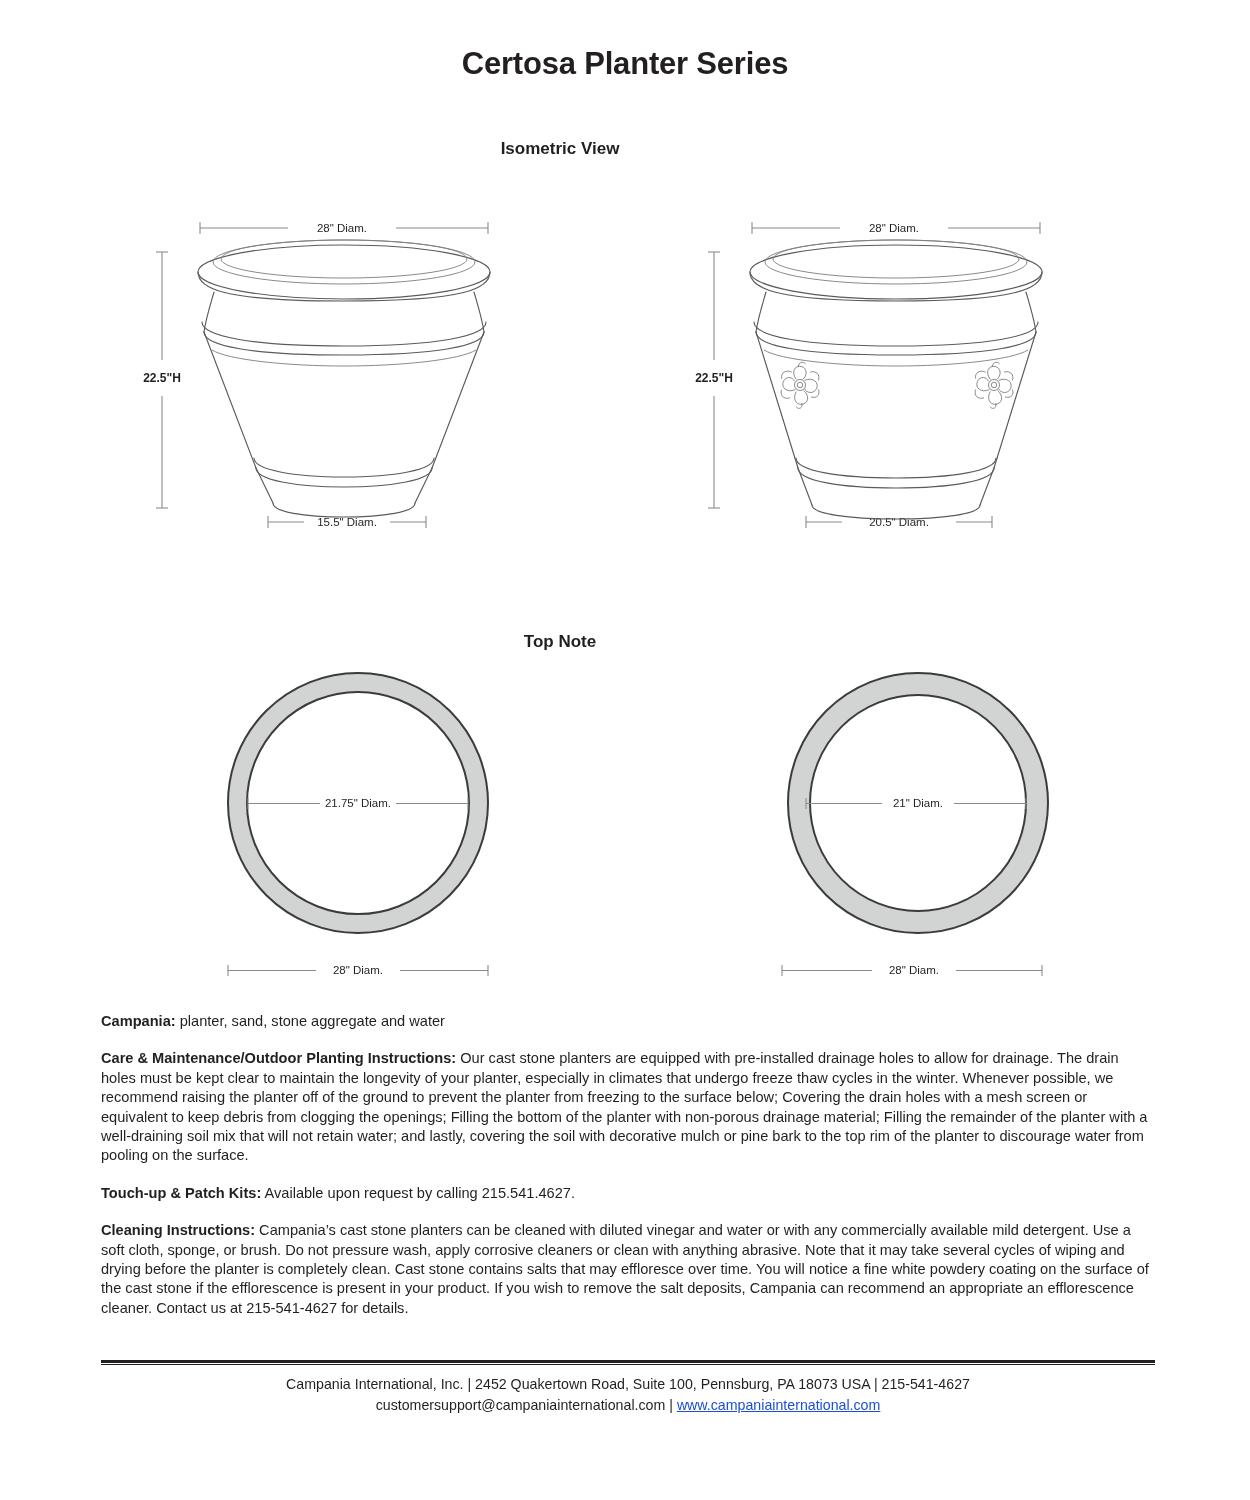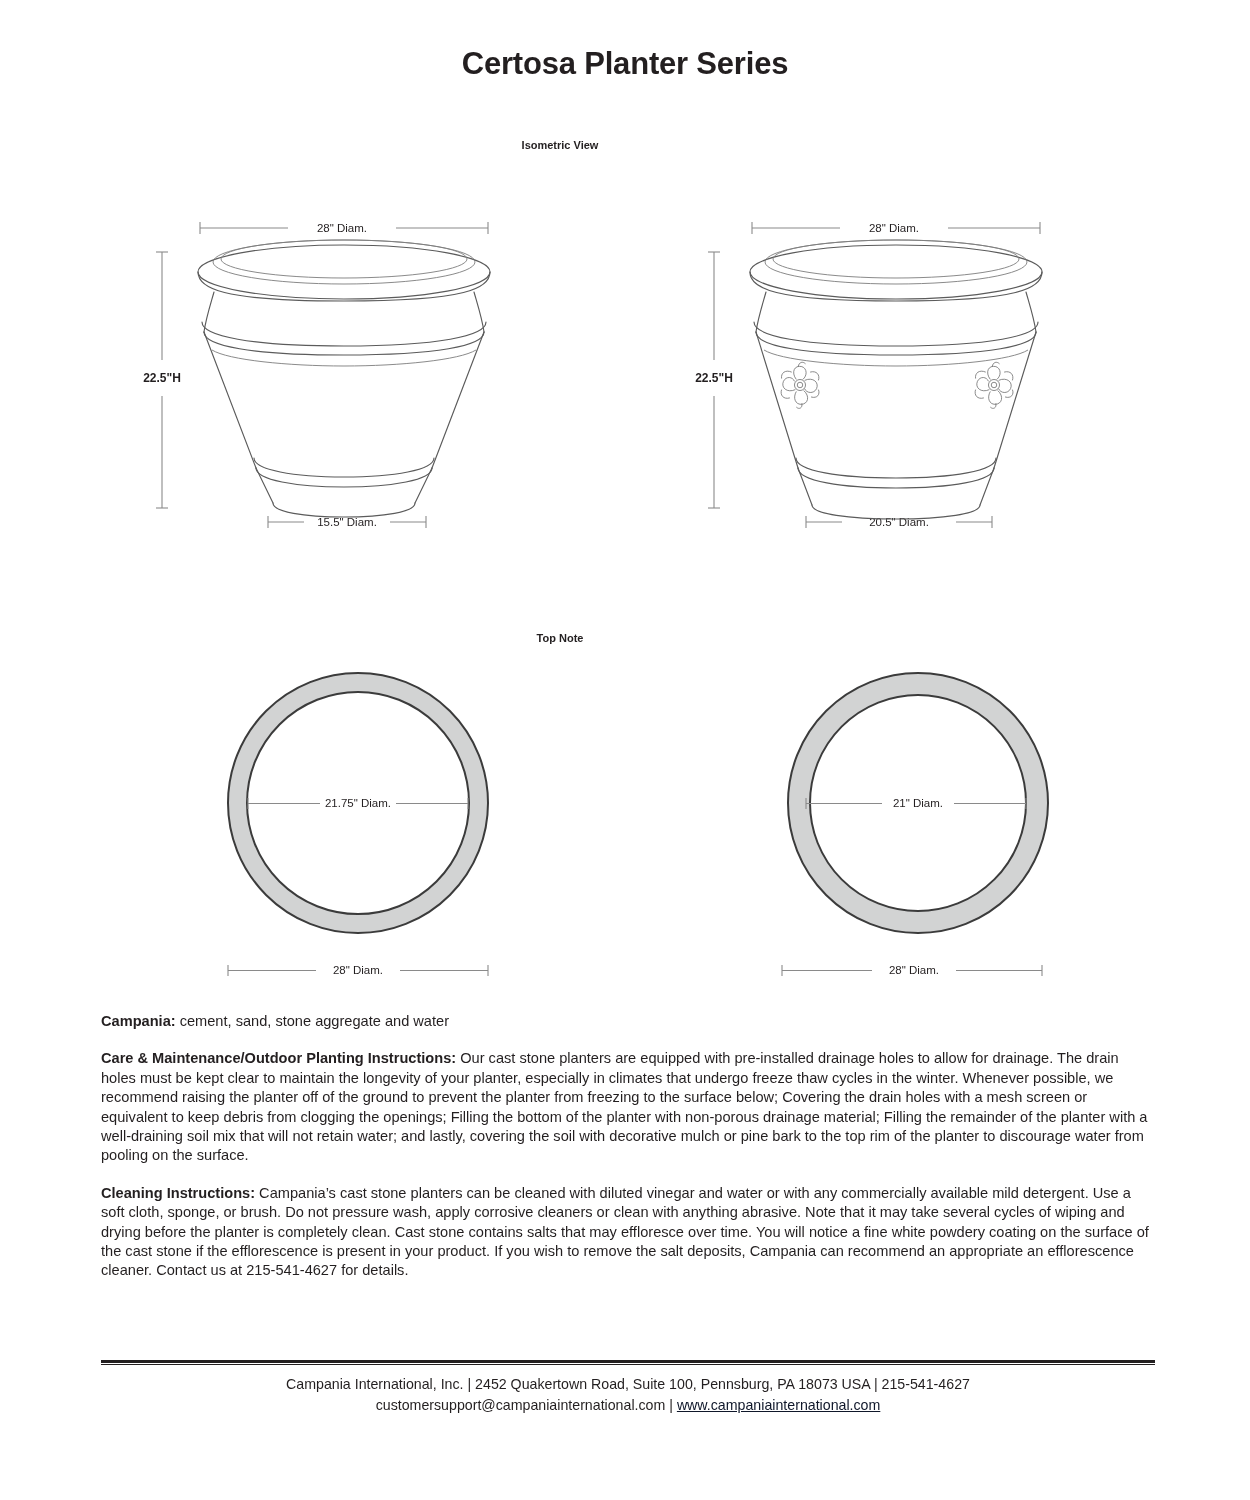--- a/index.html
+++ b/index.html
@@ -32,21 +32,21 @@
     font-weight: bold;
     letter-spacing: -0.2px;
     color: #231f20;
   }
 
   .section-heading {
     position: absolute;
     left: 0;
     width: 1120px;
     text-align: center;
-    font-size: 11px;
+    font-size: 17px;
     font-weight: bold;
     color: #231f20;
   }
   #iso-heading { top: 139px; }
   #top-heading { top: 632px; }
 
   
   .iso-block {
     position: absolute;
     top: 200px;
@@ -150,21 +150,21 @@
     width: 100%;
   }
   .footer-text {
     margin-top: 9px;
     text-align: center;
     font-size: 14.2px;
     line-height: 21px;
     color: #231f20;
   }
   .footer-link {
-    color: #0f172a;
+    color: #1d4ed8;
     text-decoration: underline;
   }
 </style>
 </head>
 <body>
 
 <div class="page">
 
   <div class="doc-title">Certosa Planter Series</div>
 
@@ -349,27 +349,30 @@
         <path class="dimline" d="M44,310.5 L134,310.5"></path>
         <path class="dimline" d="M218,310.5 L304,310.5"></path>
         <text class="dimtext" x="176" y="314" text-anchor="middle">28" Diam.</text>
       </g>
     </svg>
   </div>
 
   <div class="body-wrap">
 
     <p class="para">
-      <b>Campania:</b><span> cement, sand, stone aggregate and water</span>
+      <b>Campania:</b><span> planter, sand, stone aggregate and water</span>
     </p>
 
     <p class="para">
       <b>Care &amp; Maintenance/Outdoor Planting Instructions:</b><span> Our cast stone planters are equipped with pre-installed drainage holes to allow for drainage. The drain holes must be kept clear to maintain the longevity of your planter, especially in climates that undergo freeze thaw cycles in the winter.  Whenever possible, we recommend raising the planter off of the ground to prevent the planter from freezing to the surface below; Covering the drain holes with a mesh screen or equivalent to keep debris from clogging the openings; Filling the bottom of the planter with non-porous drainage material; Filling the remainder of the planter with a well-draining soil mix that will not retain water; and lastly, covering the soil with decorative mulch or pine bark to the top rim of the planter to discourage water from pooling on the surface.</span>
     </p>
 
+    <p class="para">
+      <b>Touch-up &amp; Patch Kits:</b><span> Available upon request by calling 215.541.4627.</span>
+    </p>
 
     <p class="para">
       <b>Cleaning Instructions:</b><span> Campania’s cast stone planters can be cleaned with diluted vinegar and water or with any commercially available mild detergent. Use a soft cloth, sponge, or brush. Do not pressure wash, apply corrosive cleaners or clean with anything abrasive. Note that it may take several cycles of wiping and drying before the planter is completely clean. Cast stone contains salts that may effloresce over time. You will notice a fine white powdery coating on the surface of the cast stone if the efflorescence is present in your product. If you wish to remove the salt deposits, Campania can recommend an appropriate an efflorescence cleaner. Contact us at 215-541-4627 for details.</span>
     </p>
 
   </div>
 
   <div class="footer">
     <div class="footer-rule-top"></div>
     <div class="footer-rule-gap"></div>

